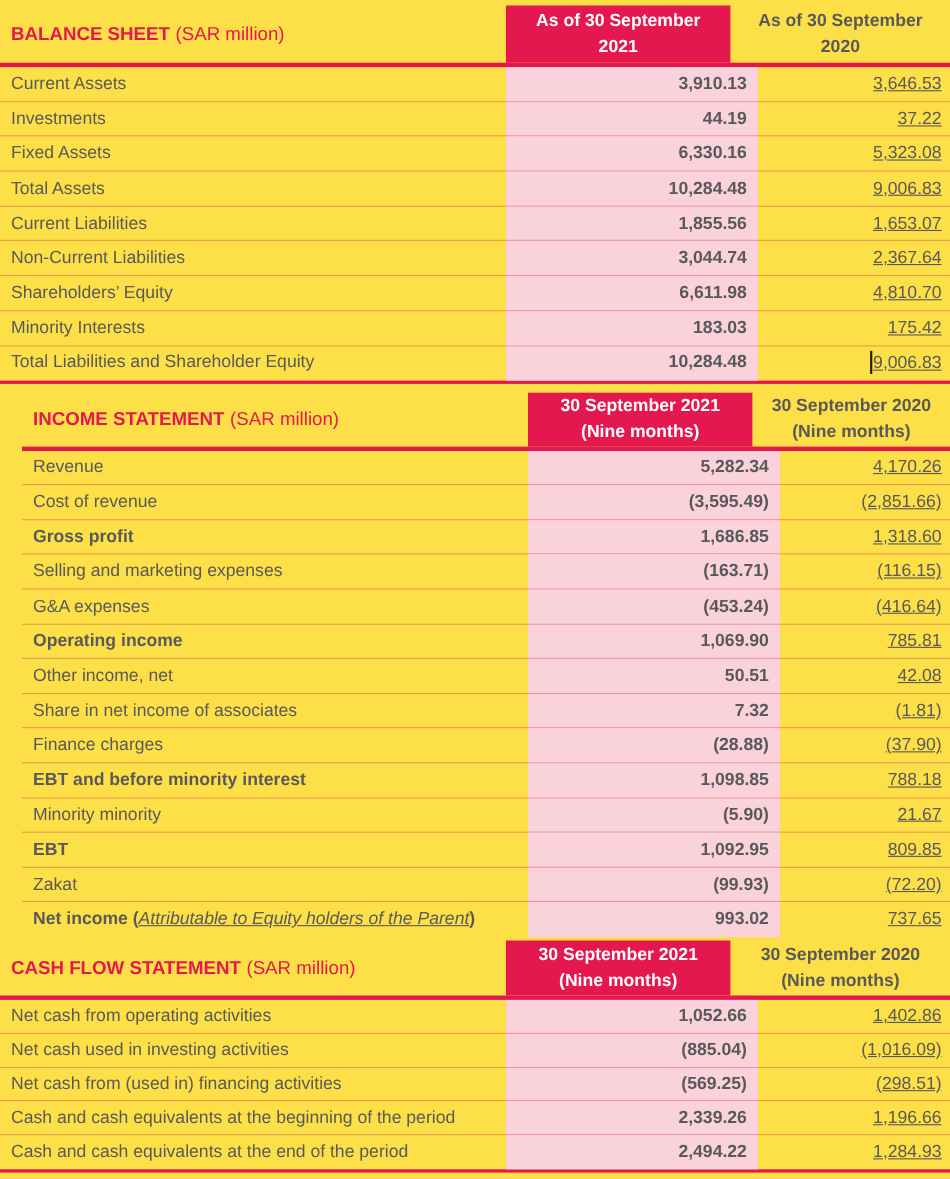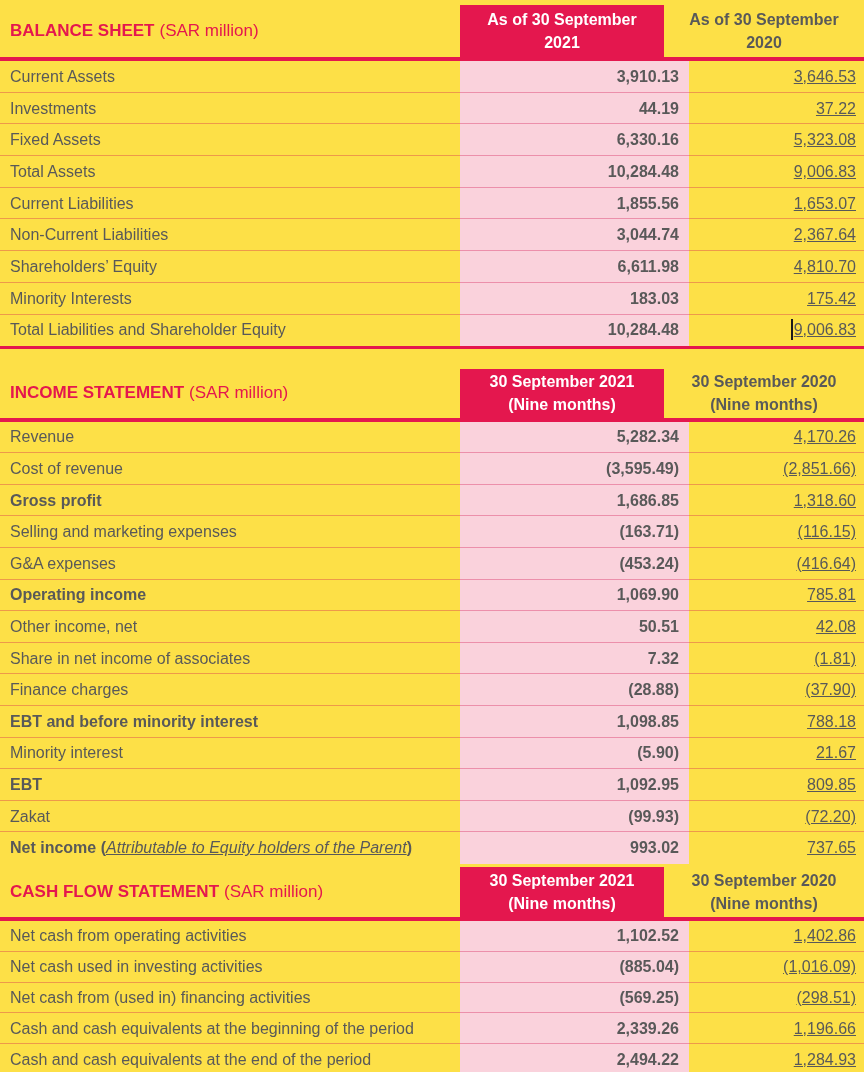--- a/index.html
+++ b/index.html
@@ -4,21 +4,21 @@
 <style>
   * { box-sizing: border-box; }
   body { margin: 0; background: #fff; }
   .page {
     width: 864px; height: 1072px; overflow: hidden; position: relative;
     background: #fde047; color: #595959;
     font-family: "Liberation Sans", "DejaVu Sans", sans-serif;
   }
   .section { width: 864px; }
   .section.bs { margin-top: 5px; }
-  .section.is { margin-top: 20px; }
+  .section.is { margin-top: 8px; padding-left: 20px; }
   .section.cf { margin-top: 3px; }
 
   .head { display: flex; align-items: stretch; }
   .bs .head { height: 52px; }
   .is .head { height: 49px; }
   .cf .head { height: 50px; }
 
   .title-cell { width: 460px; display: flex; align-items: center; padding-left: 10px; }
   .sec-title { font-size: 17px; font-weight: bold; color: var(--brand); white-space: pre; }
   .sec-unit  { font-size: 17px; font-weight: normal; color: var(--brand); margin-left: 5px; white-space: pre; }
@@ -199,21 +199,21 @@
           <div class="cell label">Finance charges</div>
           <div class="cell v2021">(28.88)</div>
           <div class="cell v2020">(37.90)</div>
         </div>
         <div class="row bold">
           <div class="cell label">EBT and before minority interest</div>
           <div class="cell v2021">1,098.85</div>
           <div class="cell v2020">788.18</div>
         </div>
         <div class="row">
-          <div class="cell label">Minority interest</div>
+          <div class="cell label">Minority minority</div>
           <div class="cell v2021">(5.90)</div>
           <div class="cell v2020">21.67</div>
         </div>
         <div class="row bold">
           <div class="cell label">EBT</div>
           <div class="cell v2021">1,092.95</div>
           <div class="cell v2020">809.85</div>
         </div>
         <div class="row">
           <div class="cell label">Zakat</div>
@@ -240,21 +240,21 @@
       </div>
       <div class="h2020">
         <div>30 September 2020</div>
         <div>(Nine months)</div>
       </div>
     </div>
     <div class="head-underline"></div>
     <div class="rows">
         <div class="row">
           <div class="cell label">Net cash from operating activities</div>
-          <div class="cell v2021">1,102.52</div>
+          <div class="cell v2021">1,052.66</div>
           <div class="cell v2020">1,402.86</div>
         </div>
         <div class="row">
           <div class="cell label">Net cash used in investing activities</div>
           <div class="cell v2021">(885.04)</div>
           <div class="cell v2020">(1,016.09)</div>
         </div>
         <div class="row">
           <div class="cell label">Net cash from (used in) financing activities</div>
           <div class="cell v2021">(569.25)</div>

